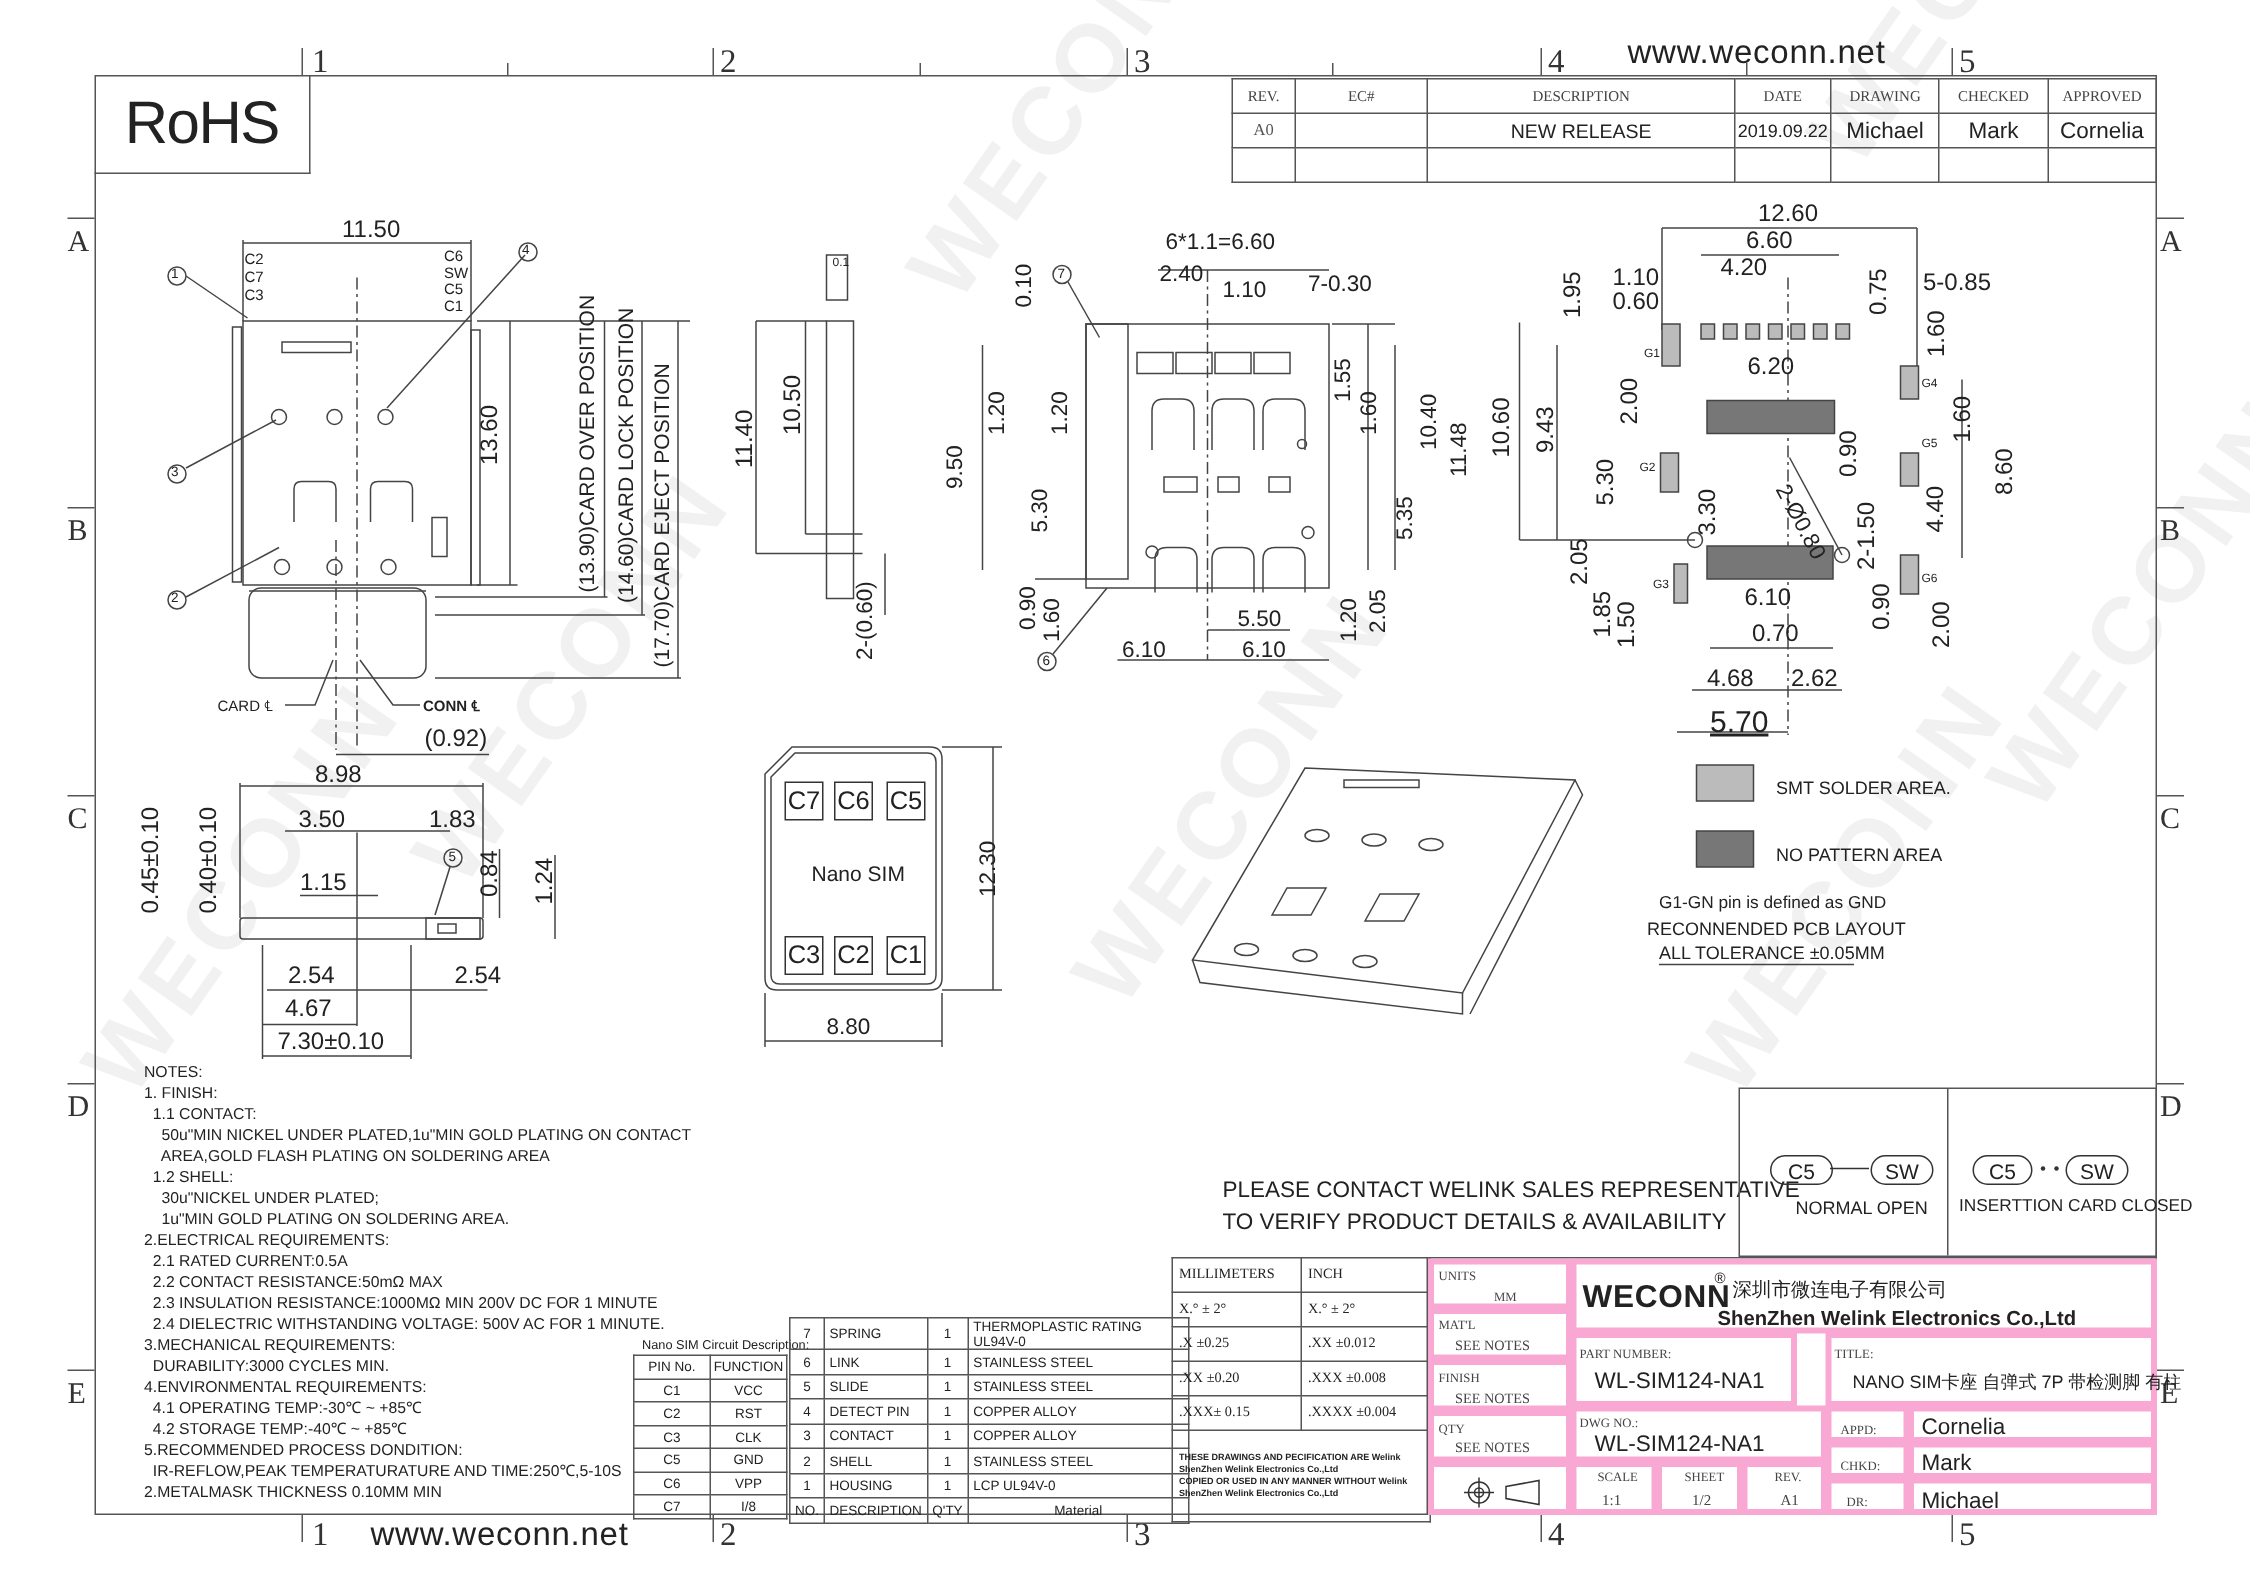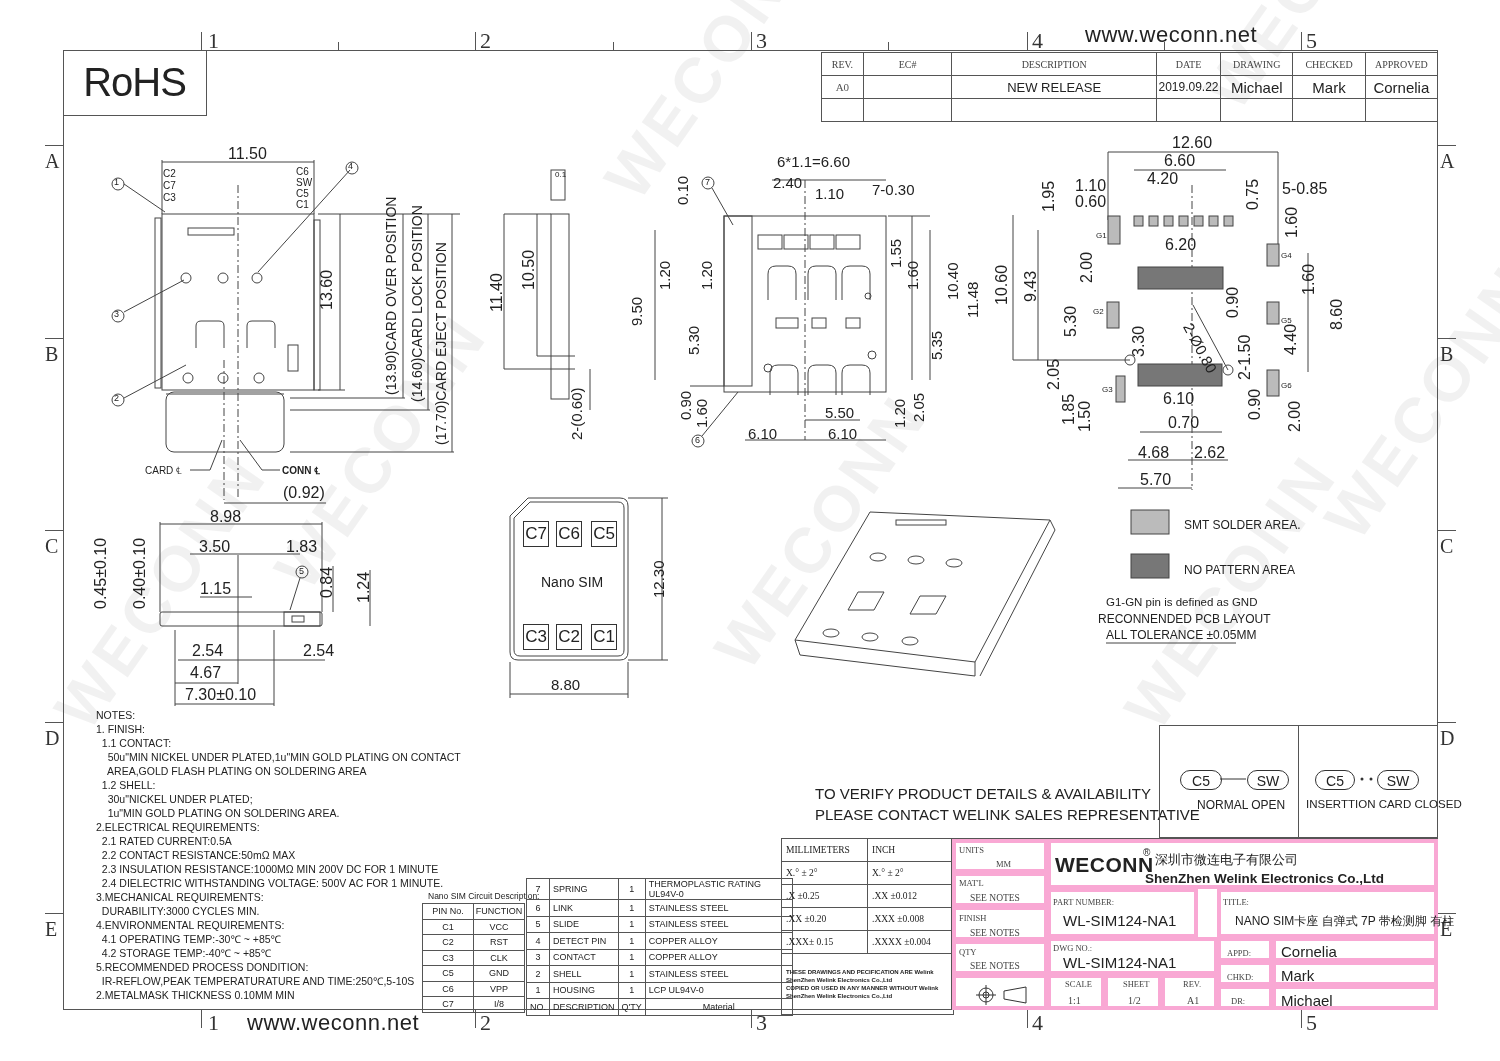--- a/index.html
+++ b/index.html
@@ -392,26 +392,26 @@
 <div class="abs" style="left:1224px;top:318px;font-size:16px;transform:rotate(-90deg);transform-origin:left top;">0.90</div>
 <div class="abs" style="left:1236px;top:380px;font-size:16px;transform:rotate(-90deg);transform-origin:left top;">2-1.50</div>
 <div class="abs" style="left:1246px;top:420px;font-size:16px;transform:rotate(-90deg);transform-origin:left top;">0.90</div>
 <div class="abs" style="left:1286px;top:432px;font-size:16px;transform:rotate(-90deg);transform-origin:left top;">2.00</div>
 <div class="abs" style="left:1165px;top:236px;font-size:16px;">6.20</div>
 <div class="abs" style="left:1195px;top:320px;font-size:15px;transform:rotate(62deg);transform-origin:left top;">2-Ø0.80</div>
 <div class="abs" style="left:1163px;top:390px;font-size:16px;">6.10</div>
 <div class="abs" style="left:1168px;top:414px;font-size:16px;">0.70</div>
 <div class="abs" style="left:1138px;top:444px;font-size:16px;">4.68</div>
 <div class="abs" style="left:1194px;top:444px;font-size:16px;">2.62</div>
-<div class="abs" style="left:1140px;top:471px;font-size:16px;">5.70</div>
+<div class="abs" style="left:1140px;top:471px;font-size:20px;text-decoration:underline;">5.70</div>
 <div class="abs" style="left:1096px;top:231px;font-size:8px;">G1</div>
 <div class="abs" style="left:1093px;top:307px;font-size:8px;">G2</div>
 <div class="abs" style="left:1102px;top:385px;font-size:8px;">G3</div>
 <div class="abs" style="left:1281px;top:251px;font-size:8px;">G4</div>
-<div class="abs" style="left:1281px;top:316px;font-size:8px;">G5</div>
+<div class="abs" style="left:1281px;top:291px;font-size:8px;">G5</div>
 <div class="abs" style="left:1281px;top:381px;font-size:8px;">G6</div>
 
 <div class="abs" style="left:210px;top:508px;font-size:16px;">8.98</div>
 <div class="abs" style="left:199px;top:538px;font-size:16px;">3.50</div>
 <div class="abs" style="left:286px;top:538px;font-size:16px;">1.83</div>
 <div class="abs" style="left:200px;top:580px;font-size:16px;">1.15</div>
 <div class="abs" style="left:318px;top:598px;font-size:16px;transform:rotate(-90deg);transform-origin:left top;">0.84</div>
 <div class="abs" style="left:355px;top:603px;font-size:16px;transform:rotate(-90deg);transform-origin:left top;">1.24</div>
 <div class="abs" style="left:92px;top:609px;font-size:16px;transform:rotate(-90deg);transform-origin:left top;white-space:nowrap;">0.45±0.10</div>
 <div class="abs" style="left:131px;top:609px;font-size:16px;transform:rotate(-90deg);transform-origin:left top;white-space:nowrap;">0.40±0.10</div>
@@ -431,22 +431,22 @@
 <div class="abs" style="left:551px;top:676px;font-size:15px;">8.80</div>
 <div class="abs" style="left:650px;top:598px;font-size:15px;transform:rotate(-90deg);transform-origin:left top;">12.30</div>
 
 <div class="abs" style="left:1184px;top:518px;font-size:12px;">SMT SOLDER AREA.</div>
 <div class="abs" style="left:1184px;top:563px;font-size:12px;">NO PATTERN AREA</div>
 <div class="abs" style="left:1106px;top:596px;font-size:11.5px;">G1-GN pin is defined as GND</div>
 <div class="abs" style="left:1098px;top:612px;font-size:12px;">RECONNENDED PCB LAYOUT</div>
 <div class="abs" style="left:1106px;top:628px;font-size:12px;">ALL TOLERANCE ±0.05MM</div>
 
 <div class="abs" style="left:815px;top:783px;font-size:15px;line-height:21px;">
+  <div>PLEASE CONTACT WELINK SALES REPRESENTATIVE</div>
   <div>TO VERIFY PRODUCT DETAILS &amp; AVAILABILITY</div>
-  <div>PLEASE CONTACT WELINK SALES REPRESENTATIVE</div>
 </div>
 
 <div class="sw-box">
   <div class="abs" style="left:138px;top:0;width:1px;height:111px;background:#555;"></div>
   <div class="pill" style="left:20px;top:44px;width:42px;">C5</div>
   <div class="pill" style="left:87px;top:44px;width:42px;">SW</div>
   <div class="abs" style="left:37px;top:72px;font-size:12px;">NORMAL OPEN</div>
   <div class="pill" style="left:155px;top:44px;width:40px;">C5</div>
   <div class="pill" style="left:217px;top:44px;width:42px;">SW</div>
   <div class="abs" style="left:146px;top:72px;font-size:11.5px;white-space:nowrap;">INSERTTION CARD CLOSED</div>

